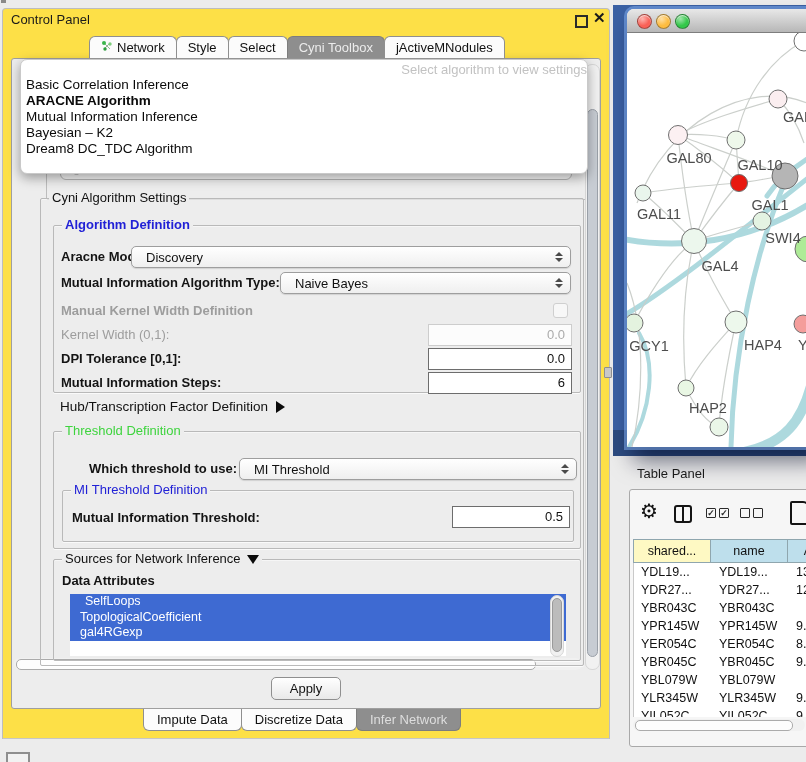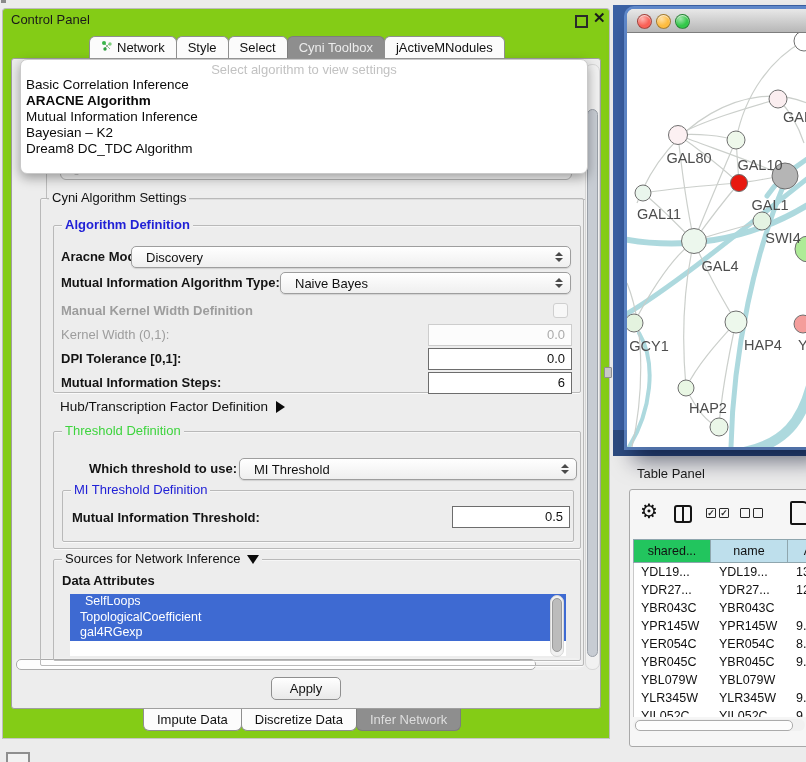--- a/index.html
+++ b/index.html
@@ -1,33 +1,33 @@
 <!DOCTYPE html>
 <html><head>
 <meta charset="utf-8">
 <style>
   html,body{margin:0;padding:0}
   body{width:806px;height:762px;position:relative;overflow:hidden;background:#ececec;
        font-family:"Liberation Sans",sans-serif;color:#111;-webkit-font-smoothing:antialiased}
   .abs{position:absolute}
   
-  #control-panel{left:2px;top:8px;width:606px;height:729px;background:#84cc16;
+  #control-panel{left:2px;top:8px;width:606px;height:729px;background:#fde047;
      border:1px solid #bdbdbd;border-bottom:1px solid #c6c6c6;border-radius:4px 4px 0 0}
   .cp-title{left:8px;top:3px;font-size:13px;color:#1a1a1a}
   .float-icon{left:572px;top:6px;width:9px;height:9px;border:2px solid #2a2a2a}
   .close-icon{left:590px;top:0px;font-size:15px;font-weight:bold;color:#1a1a1a}
   #top-tabs{left:86px;top:27px;display:flex;z-index:6}
   .tab{display:inline-flex;align-items:center;gap:4px;padding:0 11px;height:21px;background:#fbfbfb;
        border:1px solid #8f8f8f;border-bottom:none;border-radius:6px 6px 0 0;font-size:13px;margin-right:-1px;color:#111}
   .tab.sel{background:#8e8e8e;color:#ececec;border-color:#7d7d7d}
   #cp-content{left:8px;top:49px;width:588px;height:649px;border:1px solid #9f9f9f;border-radius:3px;background:#ededed}
   
   #algo-popup{left:8px;top:0px;width:566px;height:113px;background:#fff;border:1px solid #c9c9c9;
       border-radius:7px;box-shadow:0 4px 12px rgba(0,0,0,.35);z-index:5}
-  .popup-placeholder{top:2px;width:100%;text-align:center;color:#c2c2c2;font-size:13px}
+  .popup-placeholder{top:2px;width:100%;text-align:right;color:#c2c2c2;font-size:13px}
   .dd-item{height:16px;line-height:16px;padding-left:5px;font-size:13.5px;color:#0a0a0a}
   .dd-item.bold{font-weight:bold}
   #dd-list{position:absolute;top:17px;left:0;right:0}
   
   .hidden-group{left:34px;top:18px;width:539px;height:121px;border:1px solid #bdbdbd;border-radius:2px}
   .hidden-combo{left:48px;top:95px;width:512px;height:26px;background:#f5f5f5;border:1px solid #b5b5b5;
       border-radius:6px;color:#b9b9b9;font-size:13px;line-height:26px;padding-left:12px;box-sizing:border-box}
   
   .grp{border:1px solid #b9b9b9;border-radius:2px;box-shadow:0 1px 0 rgba(255,255,255,.7), inset 0 1px 0 rgba(255,255,255,.5)}
   .grp-title{position:absolute;top:-8px;left:8px;background:#ededed;padding:0 3px;font-size:13px;line-height:14px}
@@ -301,21 +301,21 @@
 <div class="abs" id="tp-title">Table Panel</div>
 <div class="abs" id="table-panel">
   <div class="abs gear">⚙</div>
   <div class="abs cols-icon"></div>
   <span class="cb" style="left:76px;top:18px">✓</span>
   <span class="cb" style="left:89px;top:18px">✓</span>
   <span class="cb" style="left:110px;top:18px"></span>
   <span class="cb" style="left:123px;top:18px"></span>
   <div class="abs doc-icon"></div>
   <div class="abs" id="tp-header">
-      <div class="th" style="width: 78px; background: #22c55e;">shared...</div>
+      <div class="th" style="width: 78px; background: #fef9c3;">shared...</div>
       <div class="th" style="width: 77px; background: rgb(190, 223, 236);">name</div>
       <div class="th" style="width: 41px; background: rgb(190, 223, 236);">A</div>
     </div>
   <div class="abs" id="tp-rows">
       <div class="tr">
         <div class="td" style="width: 78px;">YDL19...</div>
         <div class="td" style="width: 77px;">YDL19...</div>
         <div class="td" style="width: 41px;">13</div>
       </div>
       <div class="tr">

